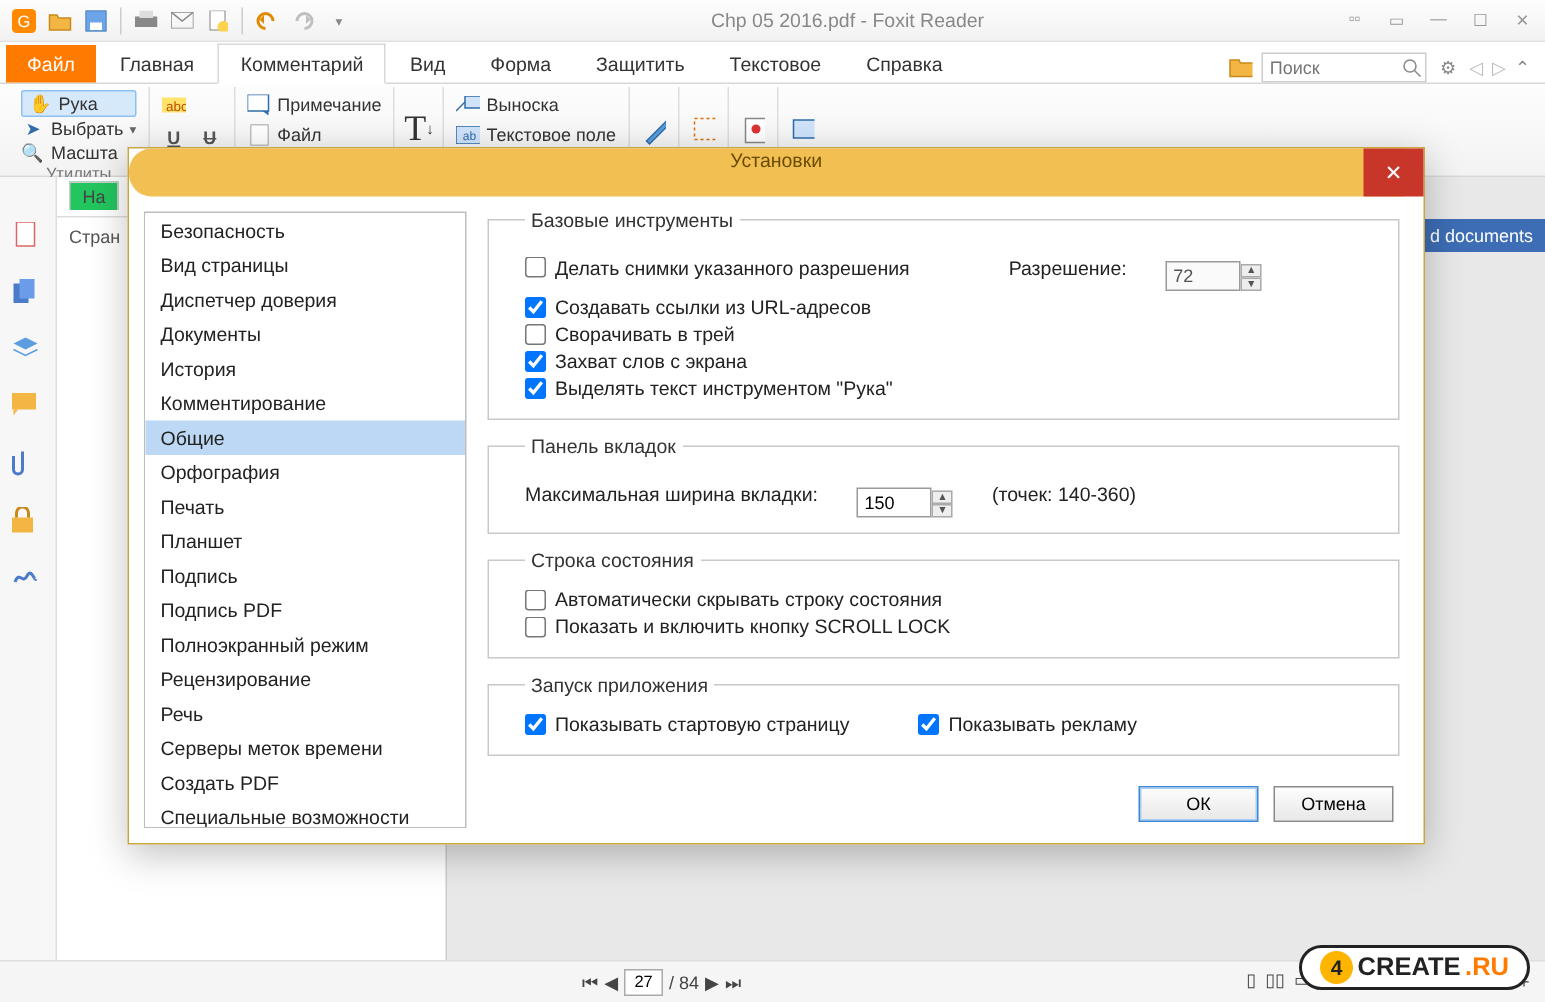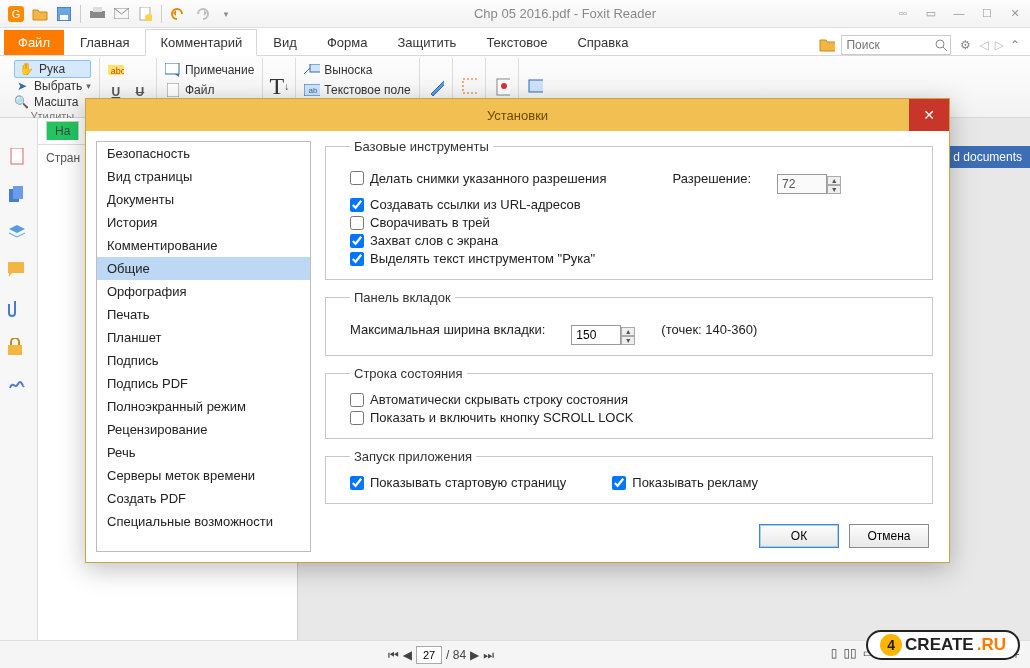--- a/index.html
+++ b/index.html
@@ -41,21 +41,21 @@
 
   
   .statusbar { position:absolute; left:0; right:0; bottom:0; height:28px; background:#f5f5f5; border-top:1px solid #ddd; display:flex; align-items:center; padding:0 8px; gap:10px; font-size:12px; color:#444;}
   .statusbar .pager{display:flex;align-items:center;gap:4px;margin-left:380px;}
   .statusbar .pageBox{width:26px;height:18px;border:1px solid #aaa;background:#fff;text-align:center;font-size:11px;}
   .statusbar .viewIcons{display:flex;gap:6px;margin-left:auto;}
   .zoomPct{margin-left:10px;}
 
   
   .dialog { position:absolute; left:85px; top:98px; width:865px; height:465px; background:#fff; border:1px solid #c9a63f; box-shadow:0 6px 24px rgba(0,0,0,.25); z-index:50;}
-  .dlgTitle { height:32px; background:#f2bf52; display:flex; align-items:center; justify-content:center; color:#6b4b00; font-size:13px; position:relative;}
+  .dlgTitle { height:32px; background:#f2bf52; display:flex; align-items:flex-start; justify-content:center; color:#6b4b00; font-size:13px; position:relative;border-radius:15px;}
   .dlgClose { position:absolute; right:0; top:0; width:40px; height:32px; background:#c73628; color:#fff; display:flex; align-items:center; justify-content:center; font-size:14px;}
   .dlgBody { display:flex; height:calc(100% - 32px);}
   .catList { width:215px; border:1px solid #bdbdbd; margin:10px; overflow-y:scroll; background:#fff;}
   .catItem { padding:4px 10px; font-size:13px; color:#222; cursor:pointer;}
   .catItem.selected { background:#bcd8f4;}
   .settings { flex:1; padding:8px 16px 8px 4px; font-size:13px; color:#222; overflow:auto;}
   fieldset { border:1px solid #c8c8c8; margin-bottom:10px; padding:8px 24px 10px;}
   legend { padding:0 4px; font-size:13px; color:#333;}
   .chkRow{display:flex; align-items:center; gap:6px; margin:3px 0;}
   .chkRow input[type=checkbox]{width:14px;height:14px;}
@@ -347,20 +347,21 @@
 
 <div class="dialog">
   <div class="dlgTitle">
     <span>Установки</span>
     <div class="dlgClose">✕</div>
   </div>
   <div class="dlgBody">
     <div class="catList" id="catList">
         <div class="catItem">Безопасность</div>
         <div class="catItem">Вид страницы</div>
+        <div class="catItem">Диспетчер доверия</div>
         <div class="catItem">Документы</div>
         <div class="catItem">История</div>
         <div class="catItem">Комментирование</div>
         <div class="catItem selected">Общие</div>
         <div class="catItem">Орфография</div>
         <div class="catItem">Печать</div>
         <div class="catItem">Планшет</div>
         <div class="catItem">Подпись</div>
         <div class="catItem">Подпись PDF</div>
         <div class="catItem">Полноэкранный режим</div>

